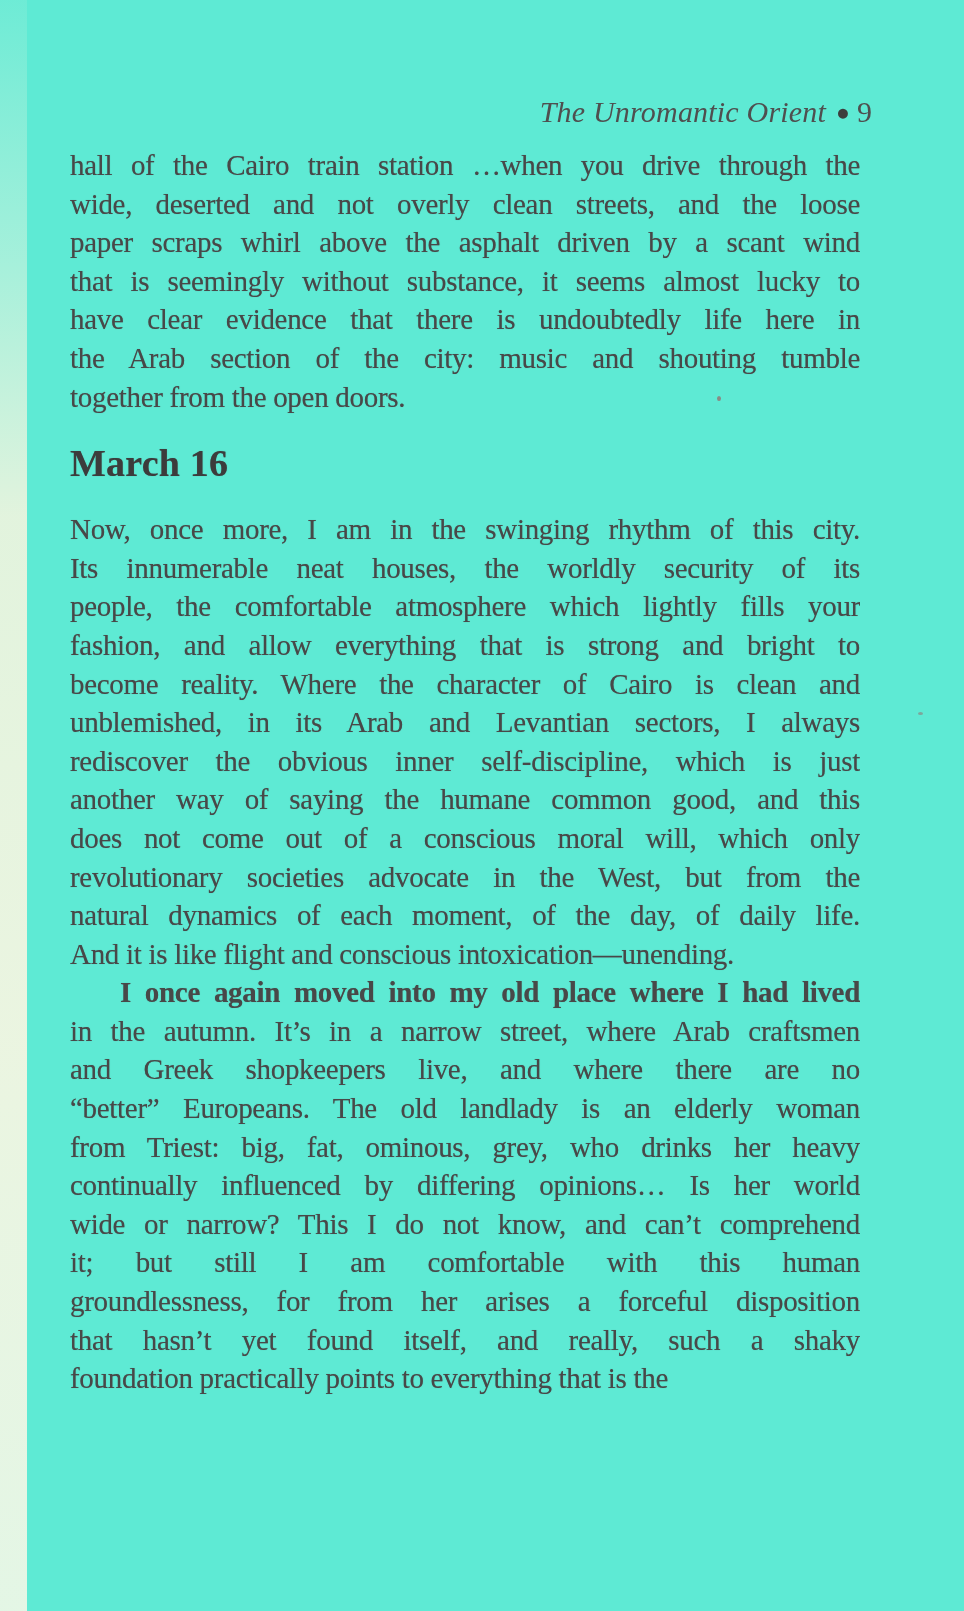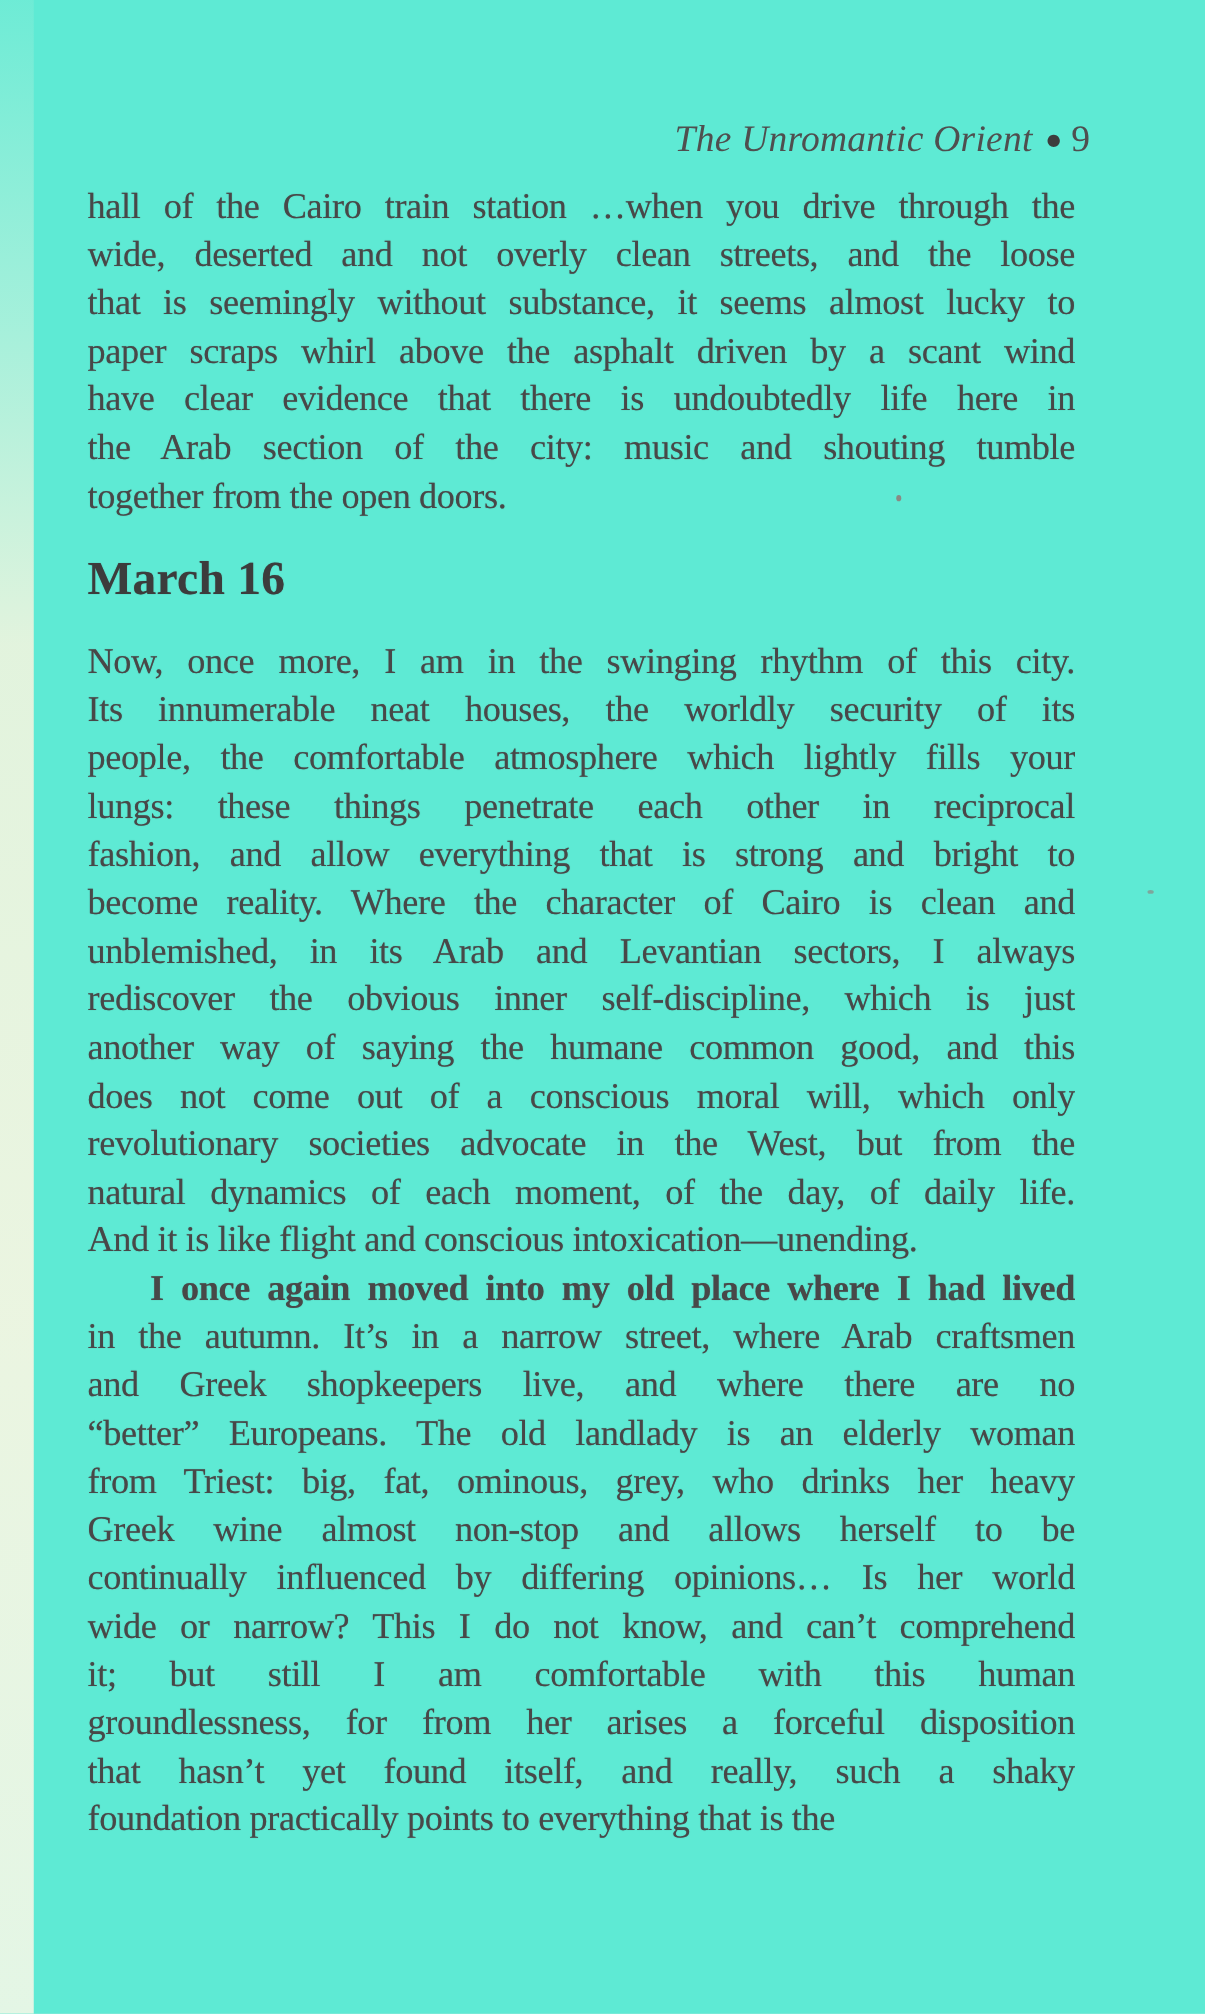--- a/index.html
+++ b/index.html
@@ -88,49 +88,47 @@
   <div class="edge-strip"></div>
 
   <div class="runhead">
     <span class="title">The Unromantic Orient</span><span class="bullet">●</span><span class="pagenum">9</span>
   </div>
 
   <div class="textblock">
     <div class="para">
         <div class="line">hall of the Cairo train station …when you drive through the</div>
         <div class="line">wide, deserted and not overly clean streets, and the loose</div>
+        <div class="line">paper scraps whirl above the asphalt driven by a scant wind</div>
         <div class="line">that is seemingly without substance, it seems almost lucky to</div>
-        <div class="line">paper scraps whirl above the asphalt driven by a scant wind</div>
         <div class="line">have clear evidence that there is undoubtedly life here in</div>
         <div class="line">the Arab section of the city: music and shouting tumble</div>
         <div class="line">together from the open doors.</div>
       </div>
     <div class="section-heading">March 16</div>
     <div class="para">
         <div class="line">Now, once more, I am in the swinging rhythm of this city.</div>
         <div class="line">Its innumerable neat houses, the worldly security of its</div>
         <div class="line">people, the comfortable atmosphere which lightly fills your</div>
-        <div class="line">lungs: these things penetrate each other in reciprocal</div>
         <div class="line">fashion, and allow everything that is strong and bright to</div>
         <div class="line">become reality. Where the character of Cairo is clean and</div>
         <div class="line">unblemished, in its Arab and Levantian sectors, I always</div>
         <div class="line">rediscover the obvious inner self-discipline, which is just</div>
         <div class="line">another way of saying the humane common good, and this</div>
         <div class="line">does not come out of a conscious moral will, which only</div>
         <div class="line">revolutionary societies advocate in the West, but from the</div>
         <div class="line">natural dynamics of each moment, of the day, of daily life.</div>
         <div class="line">And it is like flight and conscious intoxication—unending.</div>
       </div>
     <div class="para indent-first">
         <div class="line">I once again moved into my old place where I had lived</div>
         <div class="line">in the autumn. It’s in a narrow street, where Arab craftsmen</div>
         <div class="line">and Greek shopkeepers live, and where there are no</div>
         <div class="line">“better” Europeans. The old landlady is an elderly woman</div>
         <div class="line">from Triest: big, fat, ominous, grey, who drinks her heavy</div>
-        <div class="line">Greek wine almost non-stop and allows herself to be</div>
         <div class="line">continually influenced by differing opinions… Is her world</div>
         <div class="line">wide or narrow? This I do not know, and can’t comprehend</div>
         <div class="line">it; but still I am comfortable with this human</div>
         <div class="line">groundlessness, for from her arises a forceful disposition</div>
         <div class="line">that hasn’t yet found itself, and really, such a shaky</div>
         <div class="line">foundation practically points to everything that is the</div>
       </div>
   </div>
 
   <div class="speck speck-1"></div>

